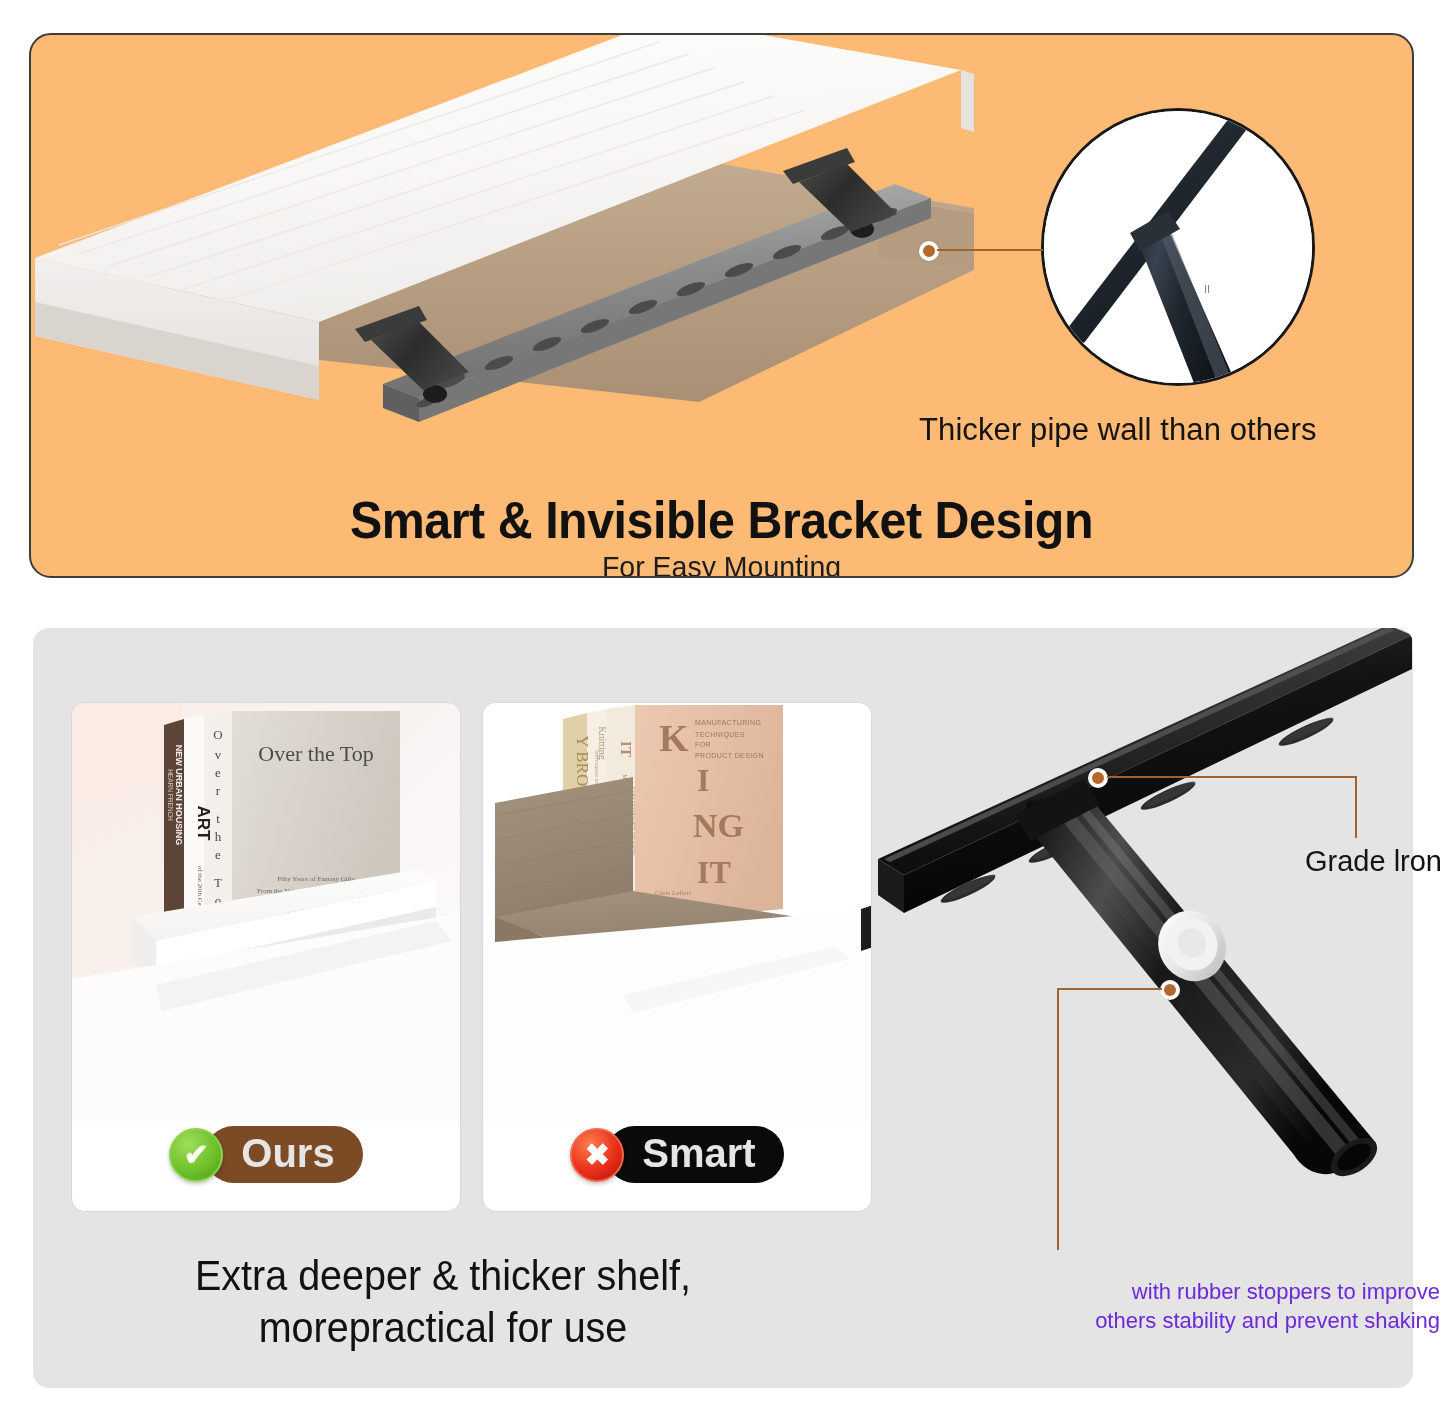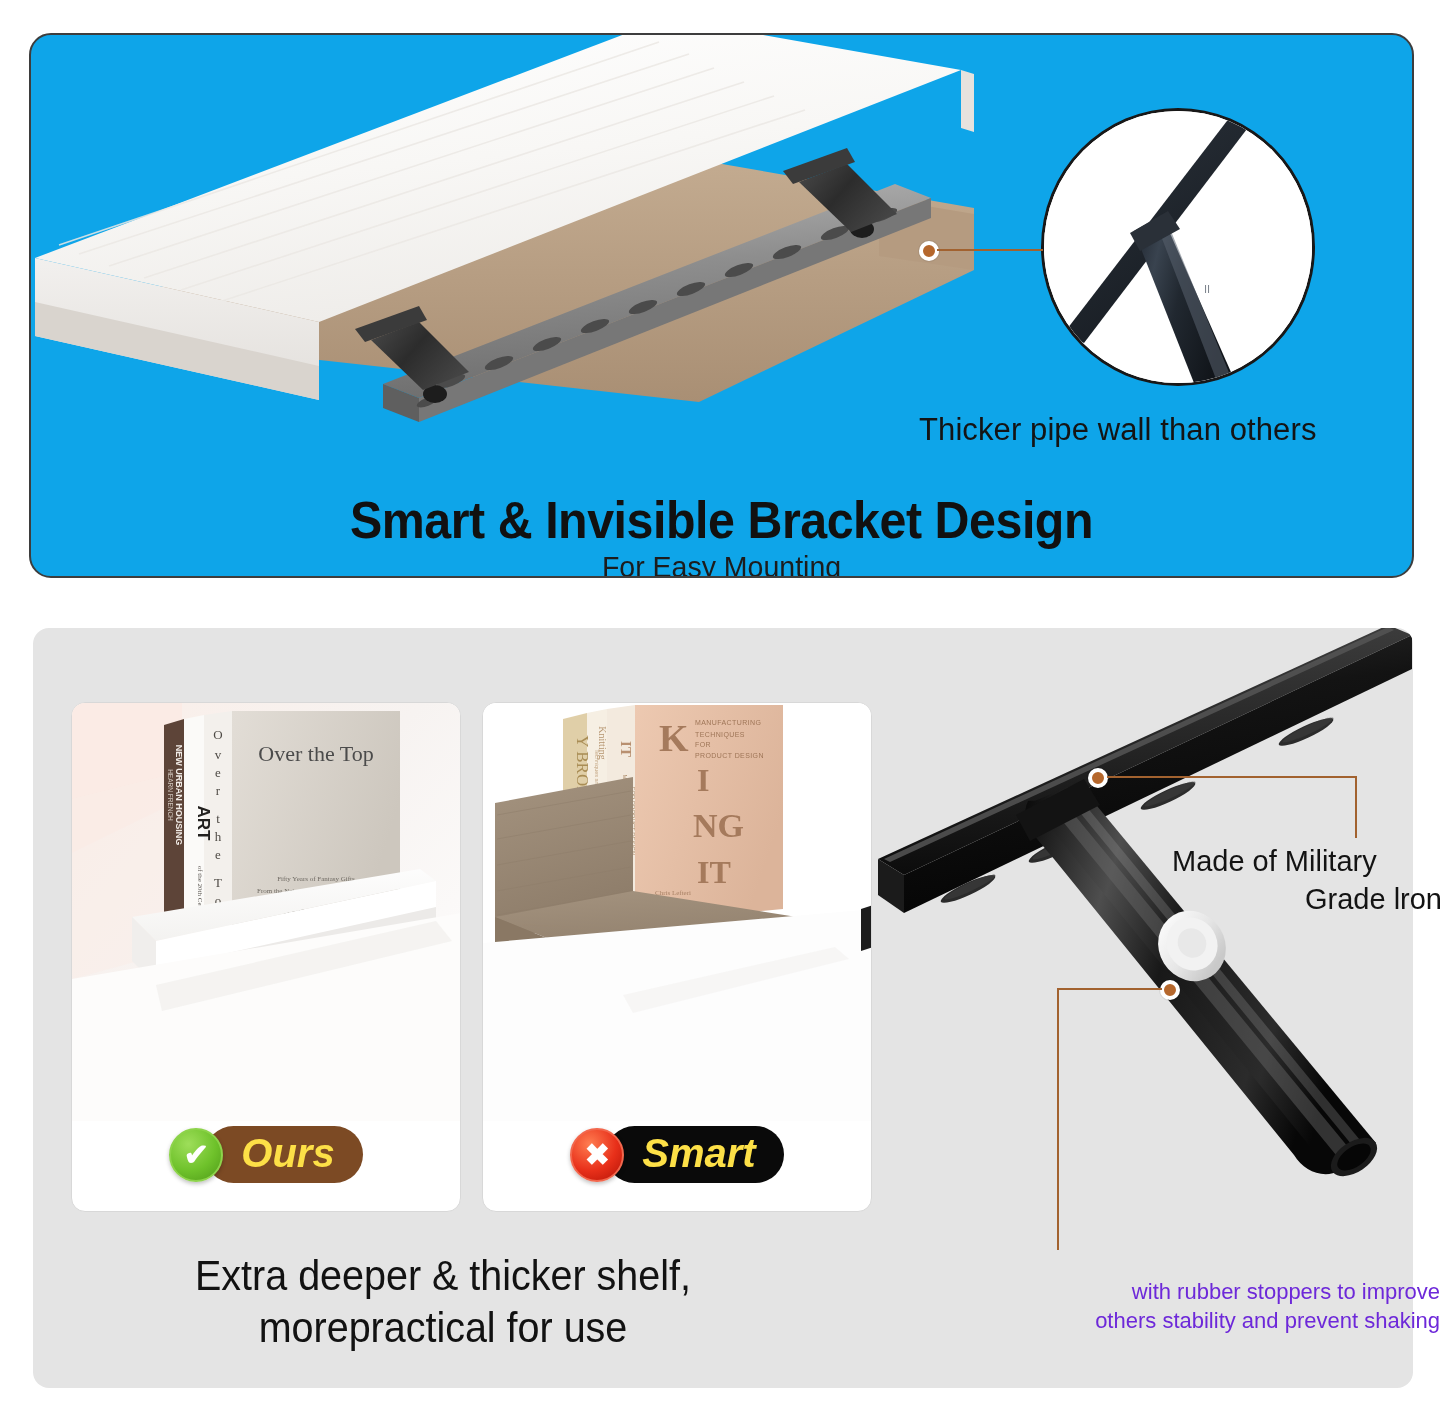--- a/index.html
+++ b/index.html
@@ -7,21 +7,21 @@
     width:1445px;height:1421px;
     background:#ffffff;
     font-family:"Liberation Sans", sans-serif;
     overflow:hidden;
     position:relative;
   }
 
   
   .panel-top{
     position:absolute;left:29px;top:33px;width:1385px;height:545px;
-    border:2px solid #3d3d3d;border-radius:22px;background:#0ea5e9;
+    border:2px solid #3d3d3d;border-radius:22px;background:#fdba74;
     box-sizing:border-box;overflow:hidden;
   }
 
   
   .shelf-wrap{position:absolute;left:-32px;top:-33px;width:990px;height:450px;}
   .shelf-svg{position:absolute;left:0;top:0;}
 
   
   .magnifier{
     position:absolute;left:1010px;top:73px;width:268px;height:272px;
@@ -88,23 +88,22 @@
     background:radial-gradient(circle at 35% 28%, #9ede5a 0%, #6fc22b 55%, #4e9a18 100%);
     border:2px solid #8dd34b;box-sizing:border-box;
   }
   .badge-icon.no{
     background:radial-gradient(circle at 35% 28%, #ff7d51 0%, #e8301a 55%, #b41206 100%);
     border:2px solid #f06murmur;box-sizing:border-box;
   }
   .badge-icon.no{border:2px solid #f2674d;}
   .badge-pill{
     margin-left:-18px;padding:5px 28px 7px 36px;border-radius:30px;
-    font-size:40px;font-weight:bold;color:#fde047;line-height:1.12;
+    font-size:40px;font-weight:bold;color:#e5e5e5;line-height:1.12;
     font-family:"Liberation Sans",sans-serif;
-    font-style:italic;
   }
   .badge-pill.brown{background:#7c4a24;}
   .badge-pill.black{background:#0a0a0a;}
 
   
   .bracket-art{position:absolute;left:845px;top:-5px;width:540px;height:640px;}
 
   .mil-txt{
     position:absolute;left:1172px;top:843px;width:270px;
     font-size:29px;line-height:1.3;color:#131313;text-align:left;
@@ -452,21 +451,20 @@
   <div class="callout-dot" style="left:1055px;top:140px;"></div>
   <div class="leader-line" style="left:1074px;top:148px;width:250px;height:2px;"></div>
   <div class="leader-line" style="left:1322px;top:148px;width:2px;height:62px;"></div>
 
   <div class="callout-dot" style="left:1127px;top:352px;"></div>
   <div class="leader-line" style="left:1024px;top:360px;width:105px;height:2px;"></div>
   <div class="leader-line" style="left:1024px;top:360px;width:2px;height:262px;"></div>
 </div>
 
 <div class="mil-txt">
-  <span class="m1">Made of Military</span>
   <span class="m2">Grade lron</span>
 </div>
 
 <div style="position:absolute;left:73px;top:1250px;width:740px;text-align:center;font-size:42px;line-height:1.24;color:#121212;font-family:'Liberation Sans Narrow','Liberation Sans',sans-serif;transform:scaleX(.94);transform-origin:center;">
   <div>Extra deeper &amp; thicker shelf,</div>
   <div>morepractical for use</div>
 </div>
 
 <div style="position:absolute;left:900px;top:1278px;width:540px;text-align:right;font-size:22px;line-height:1.3;color:#6d28d9;">
   <div>with rubber stoppers to improve</div>

